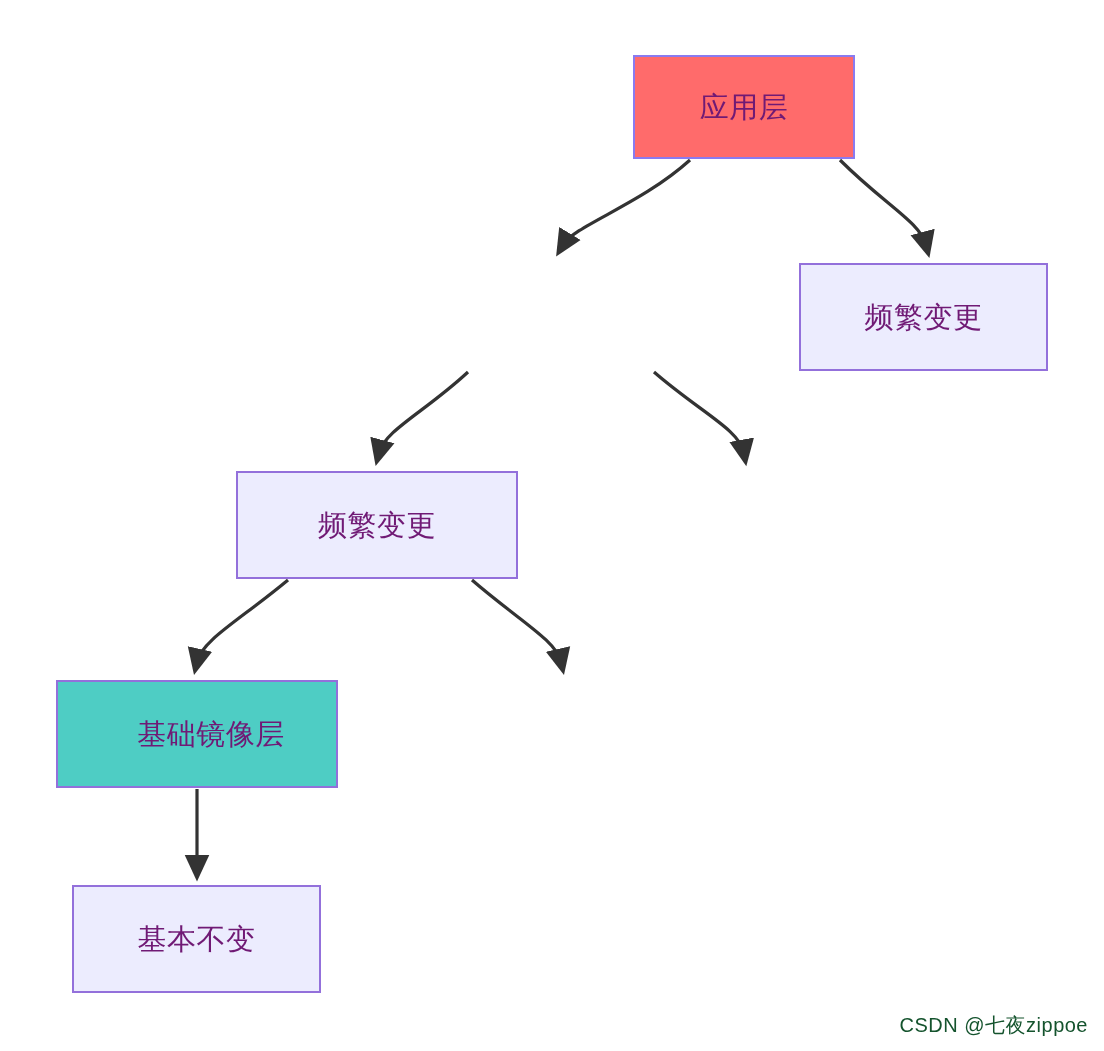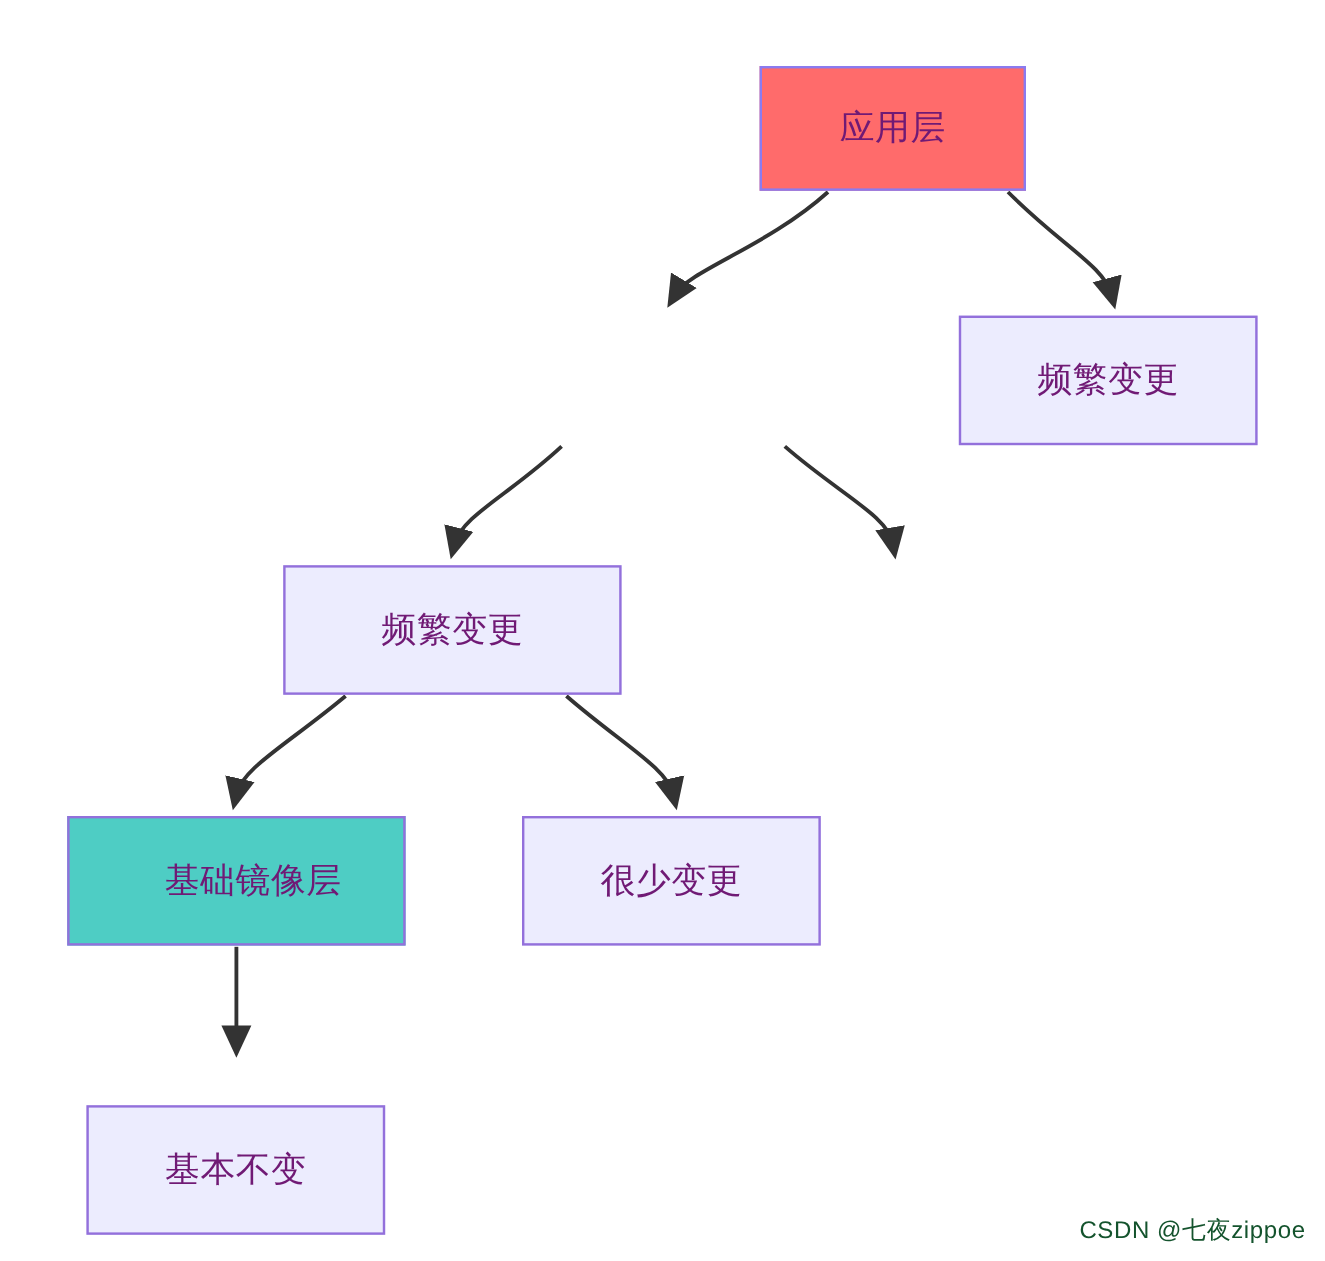--- a/index.html
+++ b/index.html
@@ -103,23 +103,20 @@
 
   <div class="node" style="left:236px; top:471px; width:282px; height:108px;">
     <span class="node-label">频繁变更</span>
   </div>
 
 
   <div class="node accent-teal" style="left:56px; top:680px; width:282px; height:108px;">
     <span class="node-label">基础镜像层</span>
   </div>
 
-  <div class="node" style="left:435px; top:680px; width:249px; height:108px;">
-    <span class="node-label">很少变更</span>
-  </div>
 
-  <div class="node" style="left:72px; top:885px; width:249px; height:108px;margin-top:36px;">
+  <div class="node" style="left:72px; top:885px; width:249px; height:108px;">
     <span class="node-label">基本不变</span>
   </div>
 
   <div id="watermark">CSDN @七夜zippoe</div>
 
 </div>
 
 </body></html>

